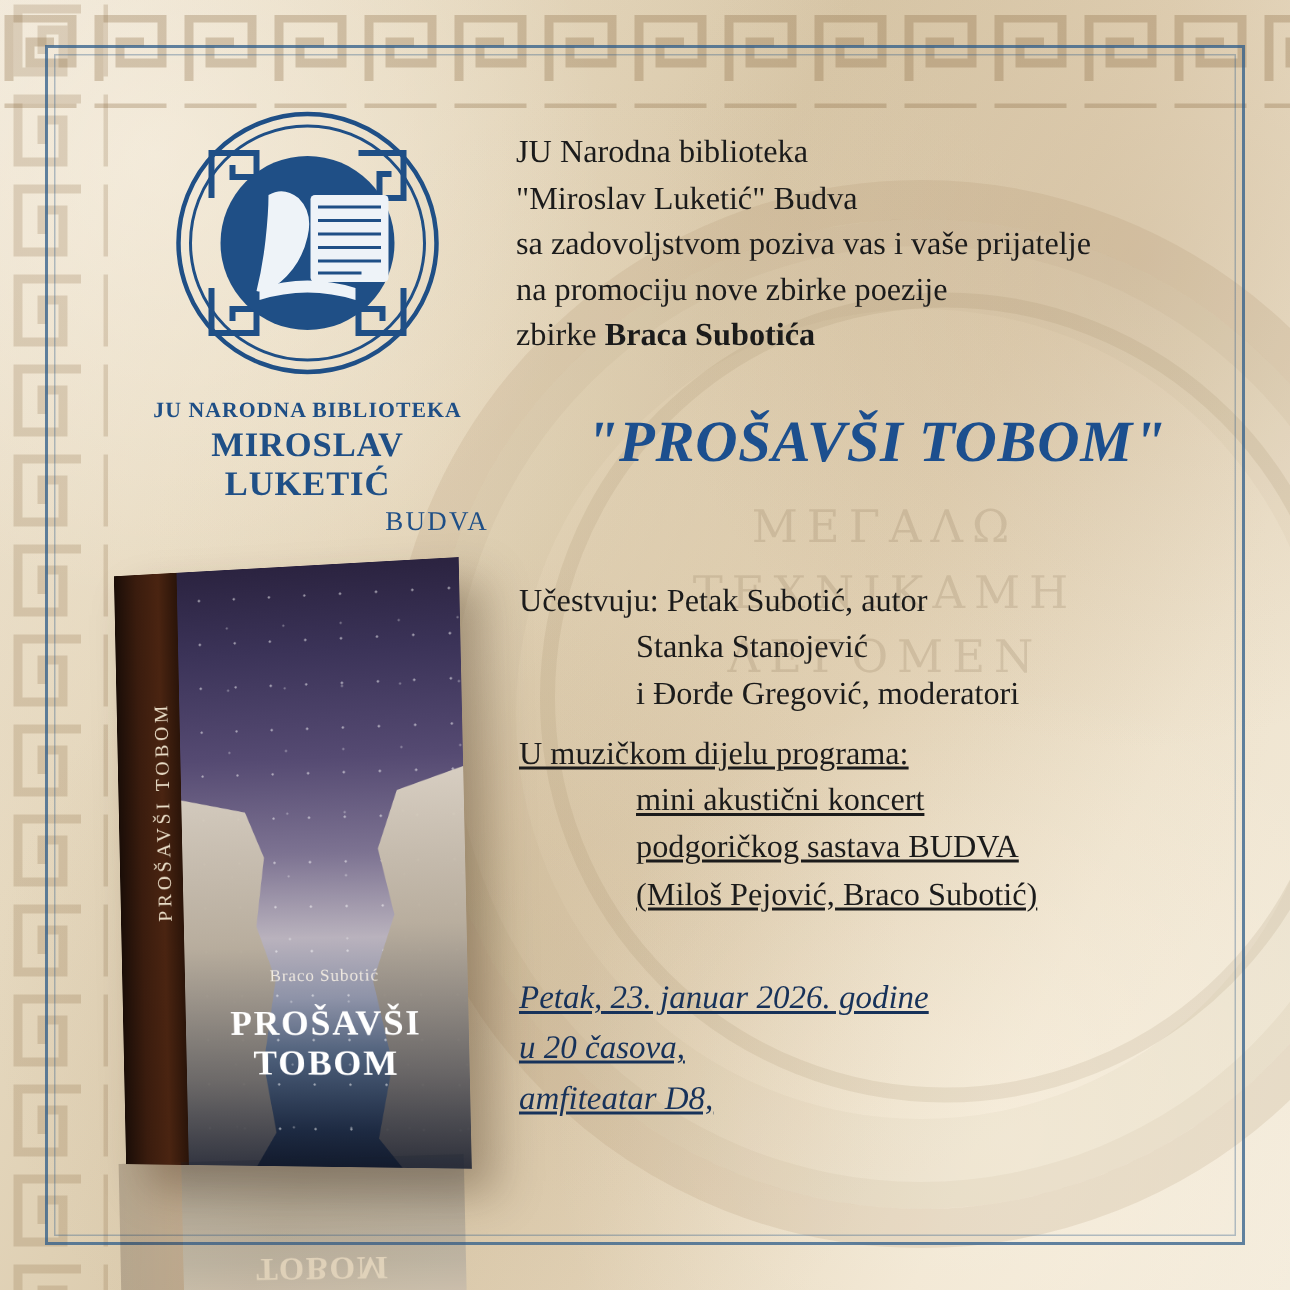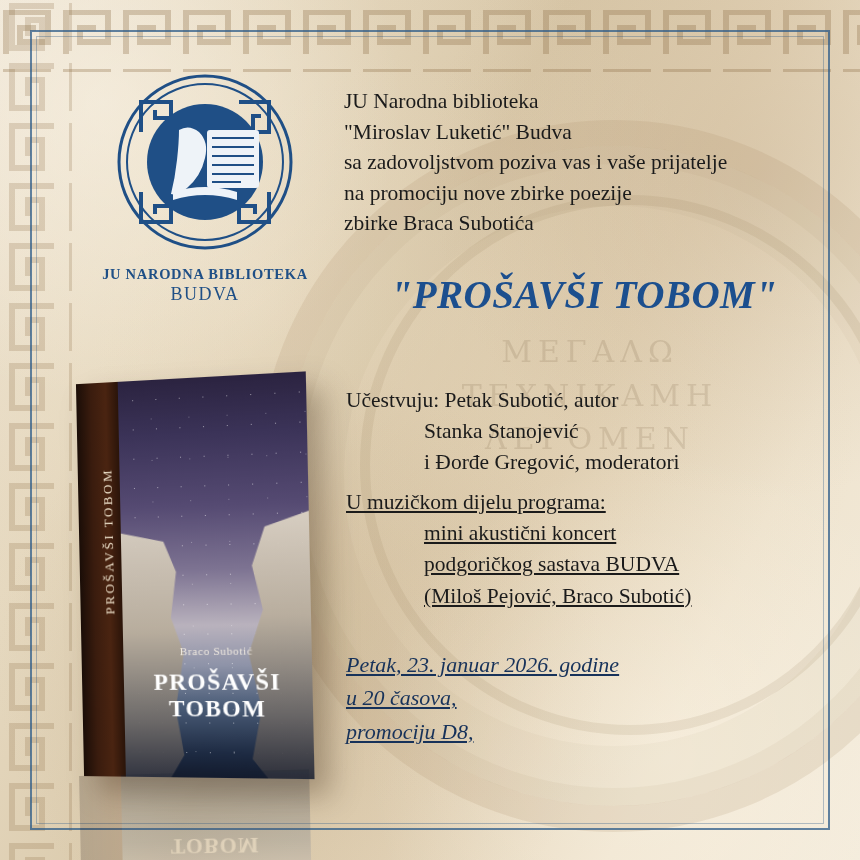--- a/index.html
+++ b/index.html
@@ -145,20 +145,21 @@
   .logo-line2 {
     font-size: 23px;
     letter-spacing: 0.6px;
     font-weight: bold;
     margin-top: 1px;
   }
   .logo-line3 {
     font-size: 18px;
     letter-spacing: 1.5px;
     margin-top: 1px;
+    text-align: right;
   }
 
   
   .book-wrap {
     position: absolute;
     left: 66px;
     top: 378px;
     width: 260px;
     height: 420px;
   }
@@ -286,21 +287,21 @@
   .intro {
     position: absolute;
     left: 344px;
     top: 86px;
     width: 470px;
     font-size: 21.5px;
     line-height: 1.42;
     color: #1b1b1b;
   }
   .intro .author {
-    font-weight: normal;
+    font-weight: bold;
   }
 
   .book-title {
     position: absolute;
     left: 338px;
     top: 272px;
     width: 492px;
     text-align: center;
     font-size: 39px;
     font-weight: bold;
@@ -400,20 +401,21 @@
           <line x1="97" y1="84" x2="139" y2="84"></line>
           <line x1="97" y1="93" x2="139" y2="93"></line>
           <line x1="97" y1="102" x2="139" y2="102"></line>
           <line x1="97" y1="110" x2="126" y2="110"></line>
         </g>
         <path d="M58 120 q32 -10 64 0 l0 8 q-32 -10 -64 0 z" fill="#eef3f8"></path>
       </svg>
     </div>
     <div class="logo-name">
       <div class="logo-line1">JU NARODNA BIBLIOTEKA</div>
+      <div class="logo-line2">MIROSLAV LUKETIĆ</div>
       <div class="logo-line3">BUDVA</div>
     </div>
   </div>
 
   <div class="book-wrap">
     <div class="book">
       <div class="book-spine">
         <div class="spine-title">PROŠAVŠI TOBOM</div>
       </div>
       <div class="book-cover">
@@ -456,16 +458,16 @@
   <div class="music">
     <div>U muzičkom dijelu programa:</div>
     <div class="indent2">mini akustični koncert</div>
     <div class="indent2">podgoričkog sastava BUDVA</div>
     <div class="indent2">(Miloš Pejović, Braco Subotić)</div>
   </div>
 
   <div class="when">
     <div>Petak, 23. januar 2026. godine</div>
     <div>u 20 časova,</div>
-    <div>promociju D8,</div>
+    <div>amfiteatar D8,</div>
   </div>
 
 </div>
 
 </body></html>

